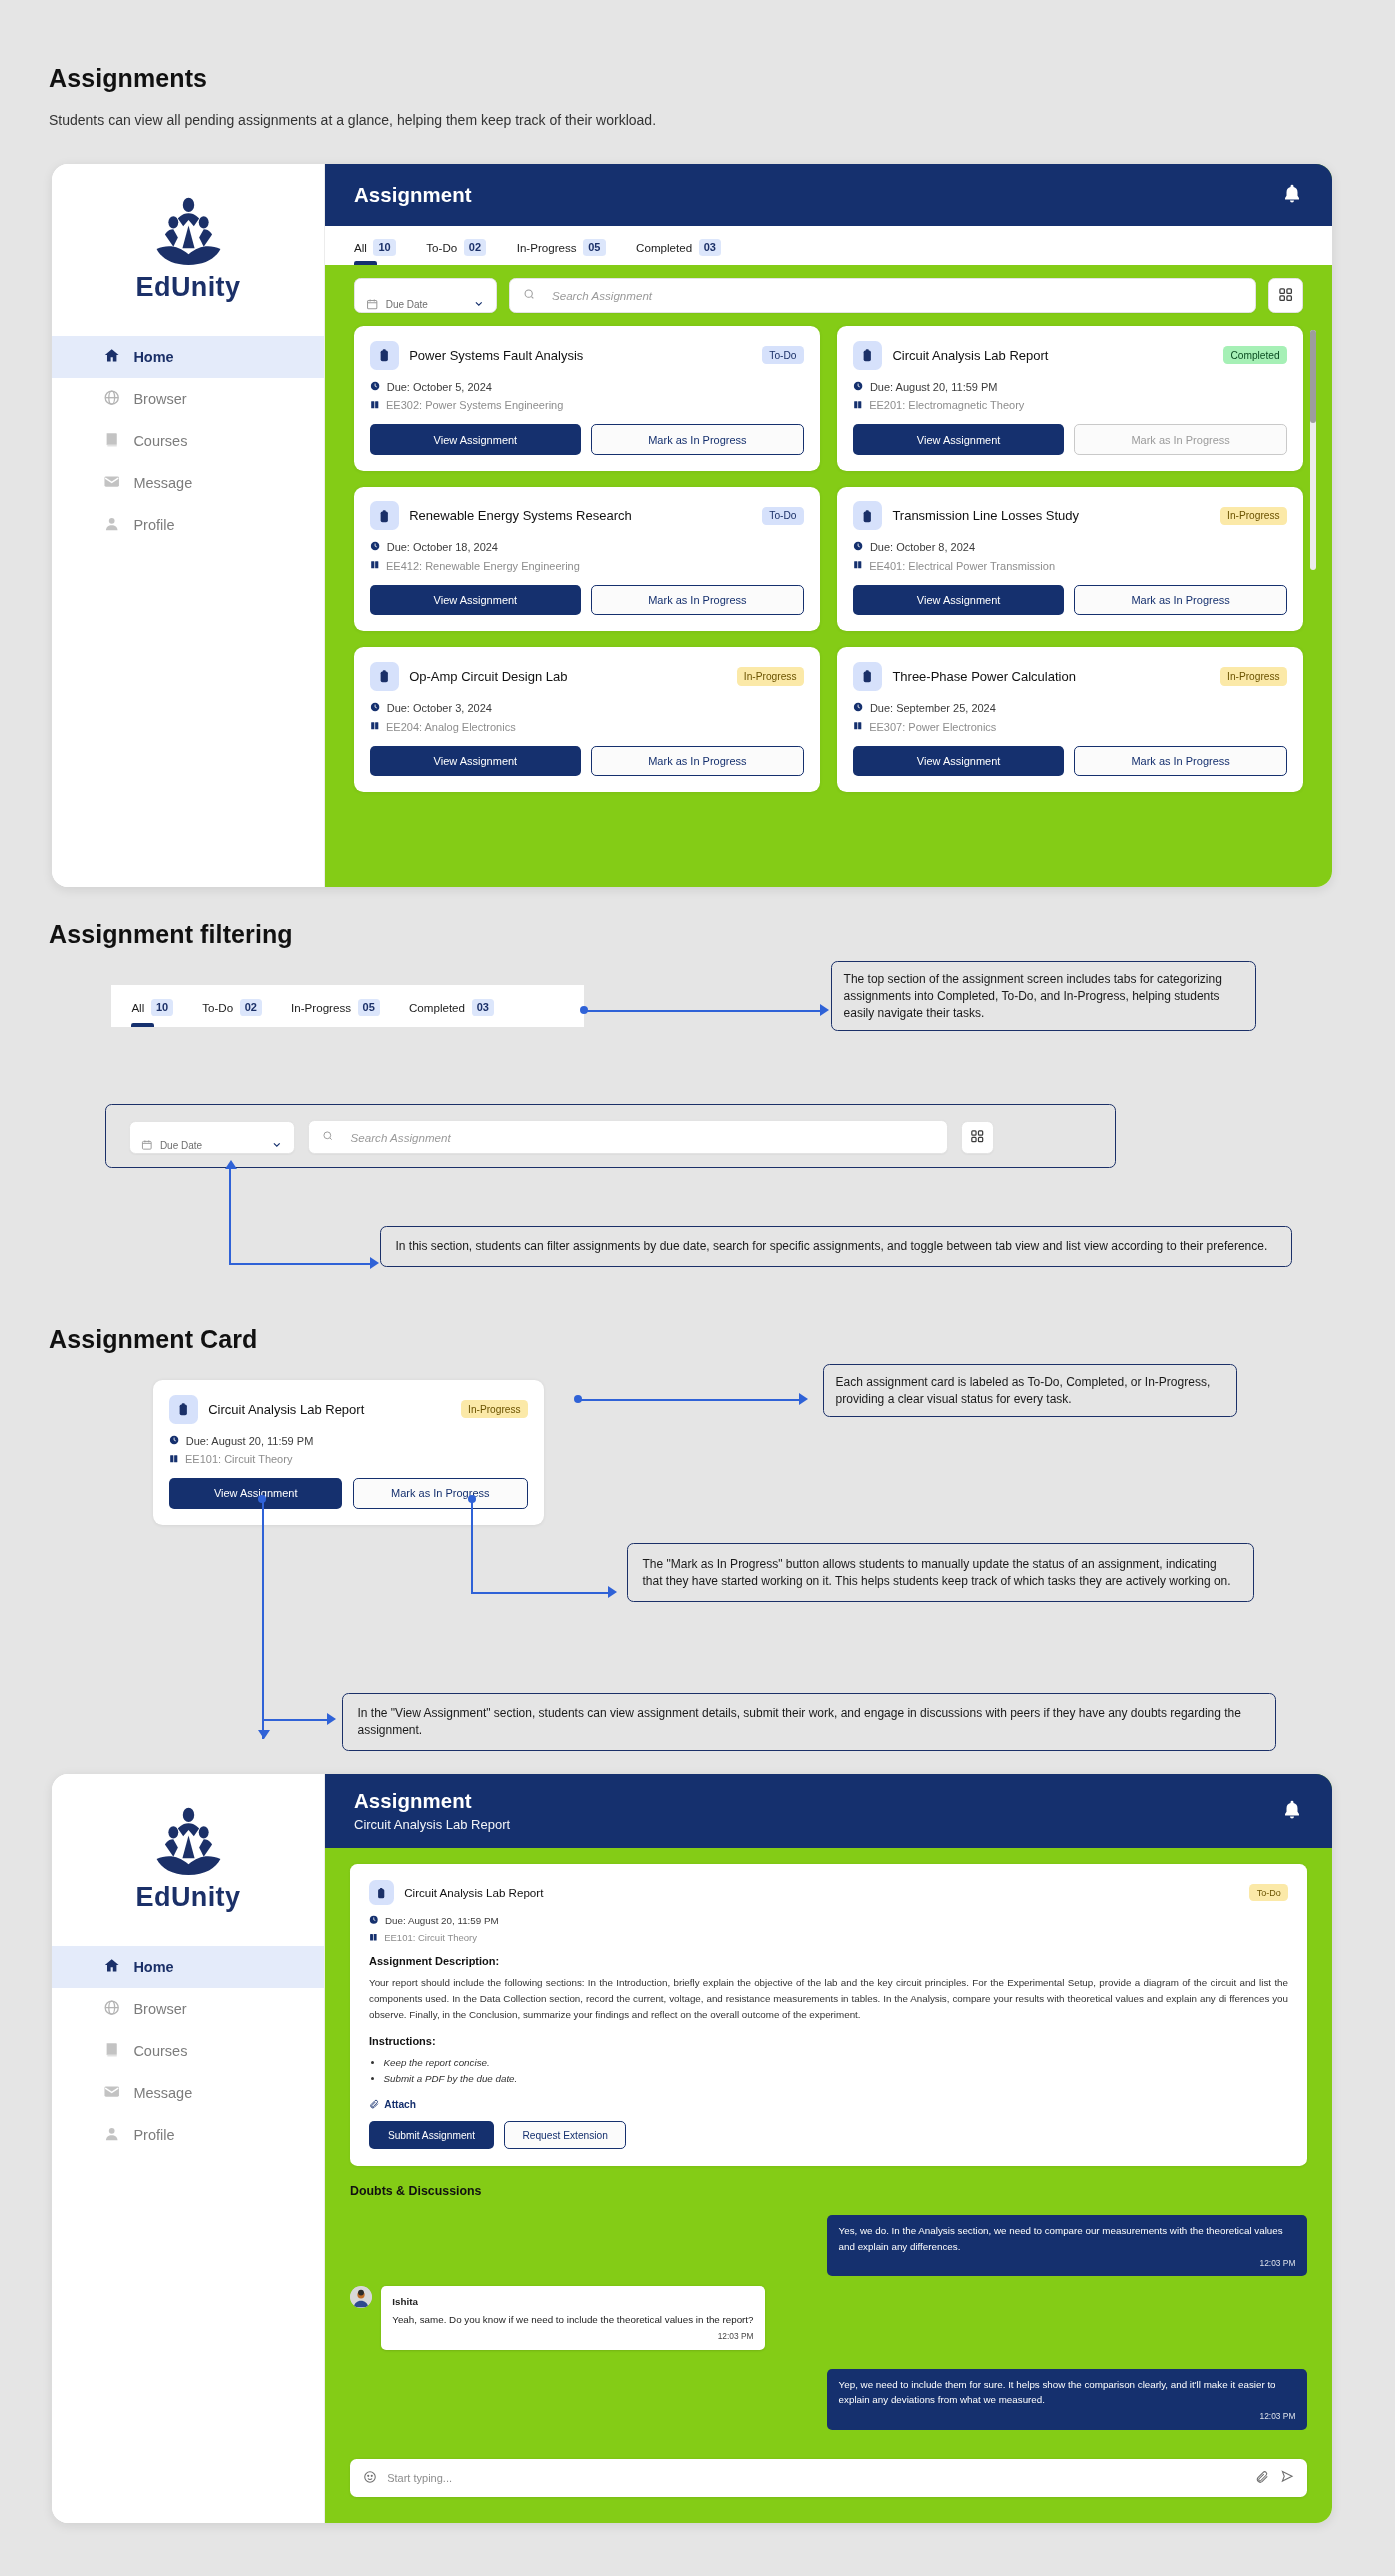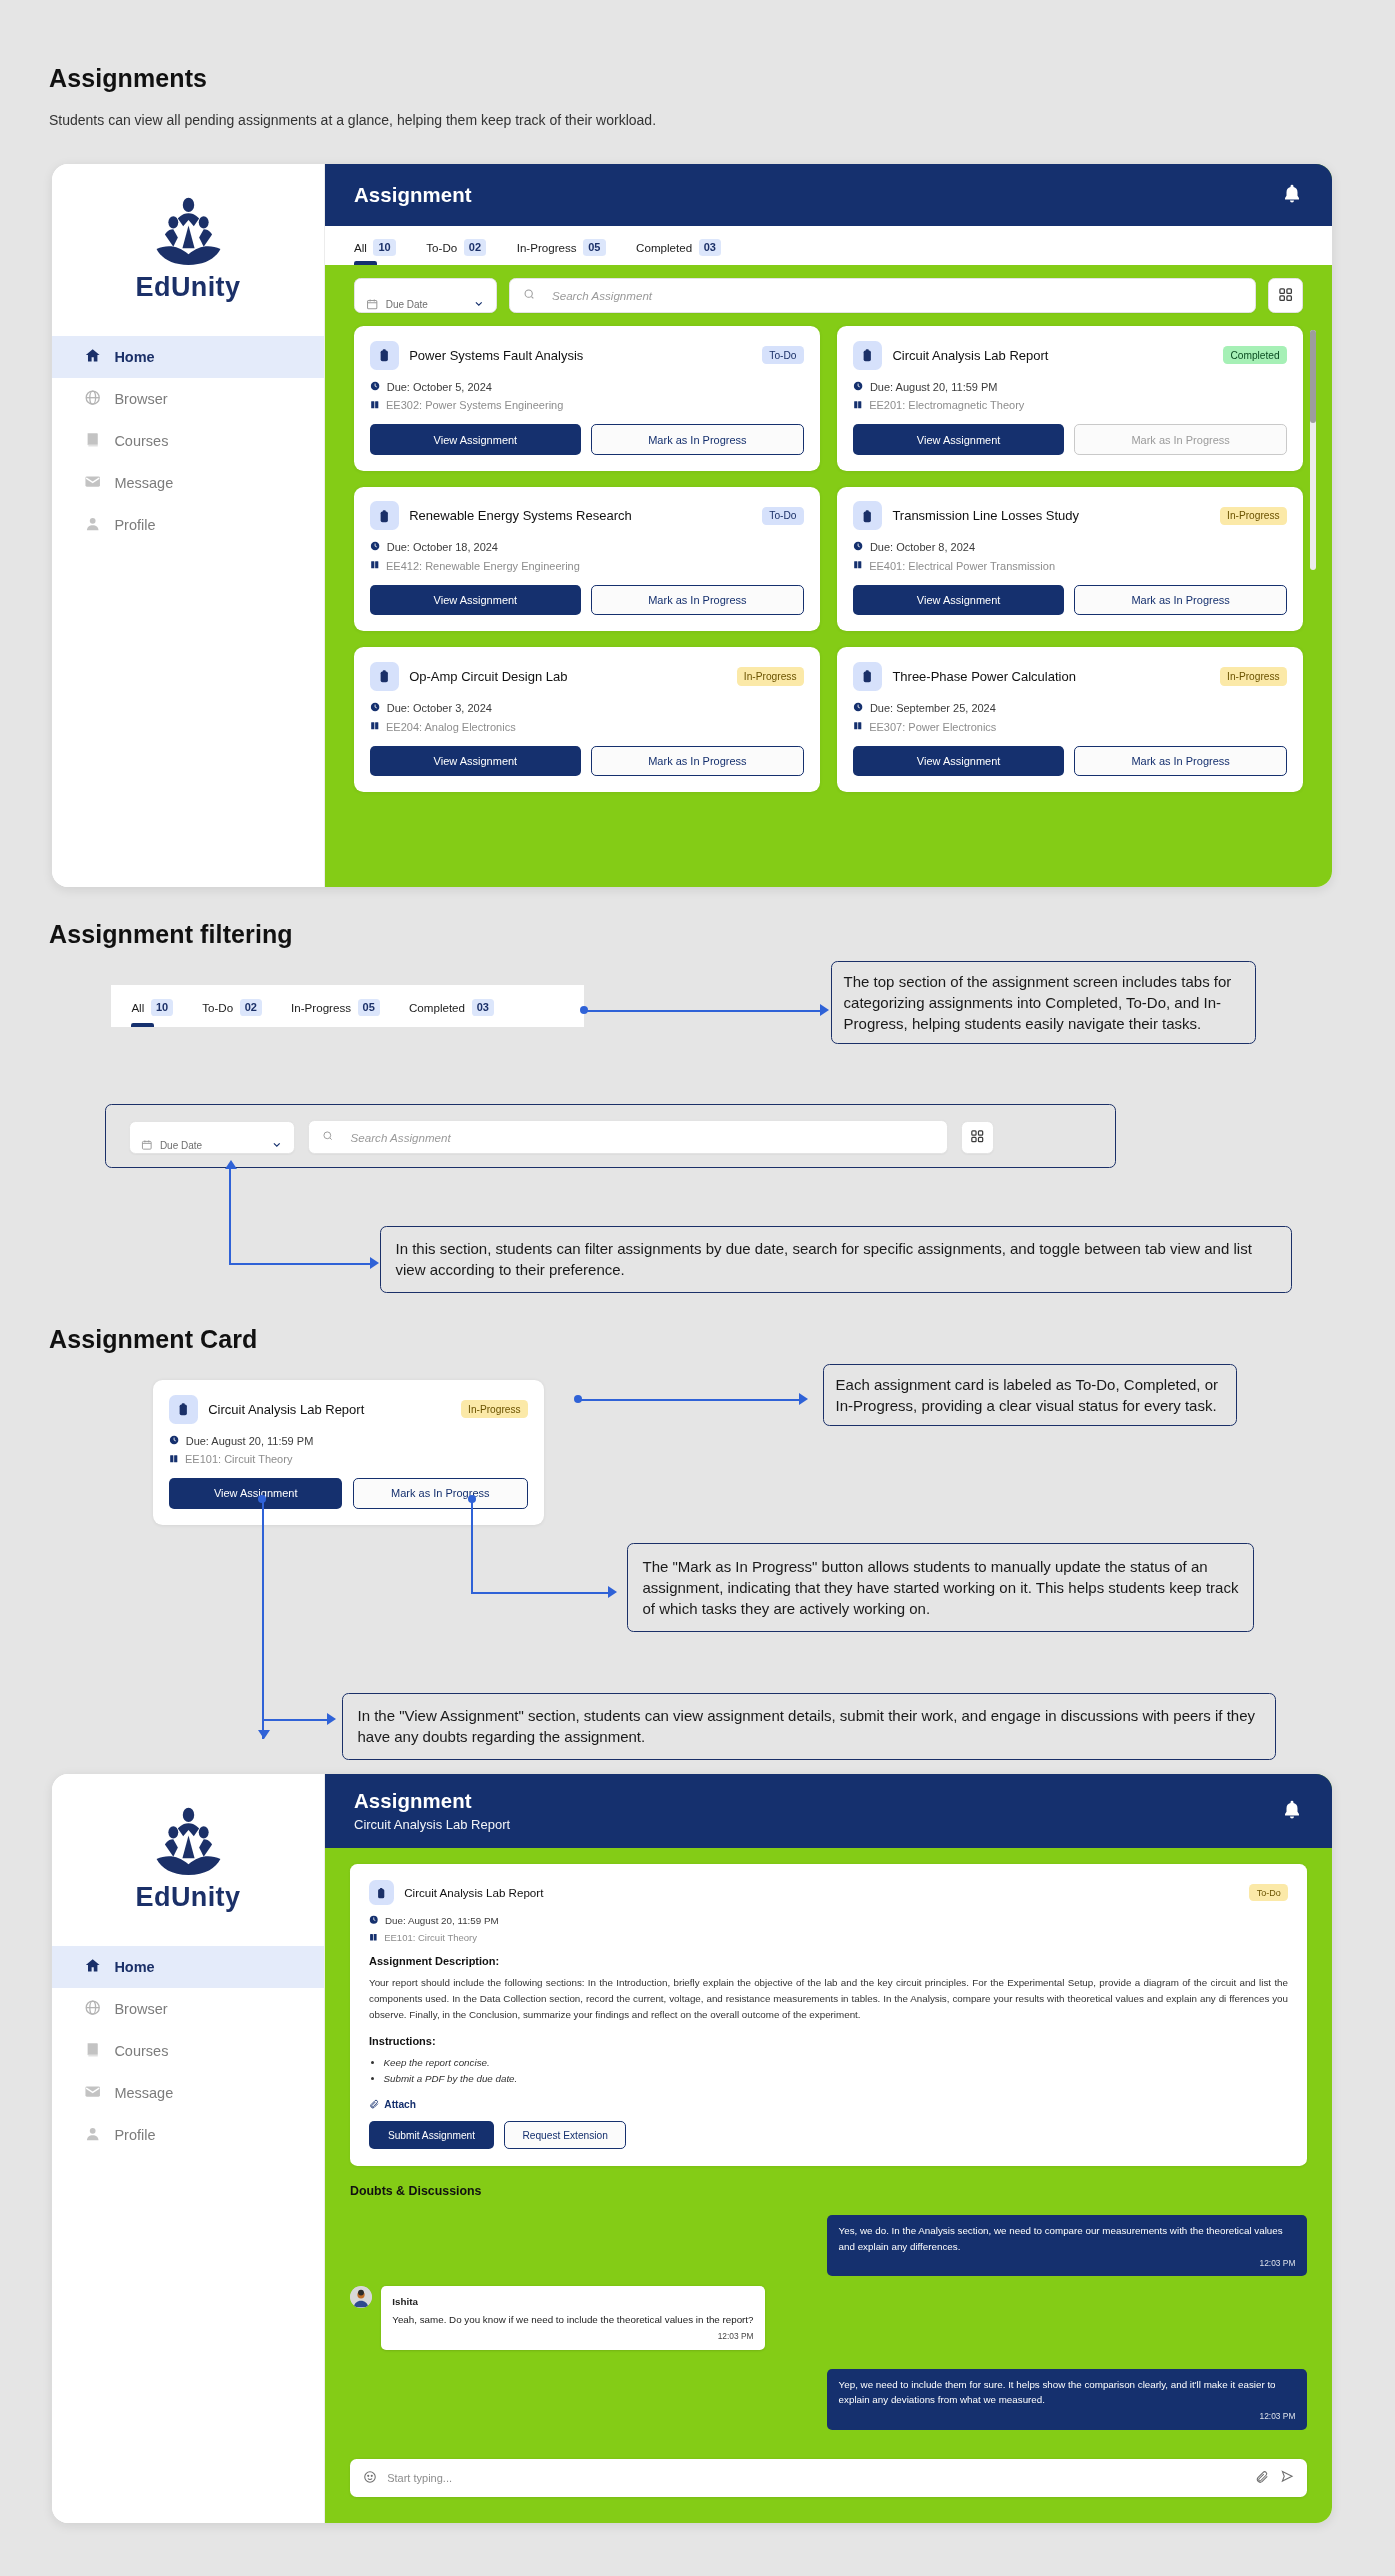--- a/index.html
+++ b/index.html
@@ -30,21 +30,21 @@
     flex: 0 0 273px;
     position: relative;
   }
   .logo-wrap { padding-top: 30.5px; display: flex; flex-direction: column; align-items: center; }
   .logo-mark { width: 79px; height: 76px; }
   .logo-text { font-size: 27px; font-weight: bold; color: #1b3068; letter-spacing: 0.4px; margin-top: 1.5px; }
 
   .nav { margin-top: 33px; }
   .nav-item {
     display: flex; align-items: center; gap: 13px;
-    height: 42px; padding-left: 32px;
+    height: 42px; padding-left: 51px;
     font-size: 14.5px; color: #7c7c7c;
   }
   .nav-item.active { background: #e4ebfa; color: #1b3068; font-weight: bold; }
   .nav-item svg { flex: 0 0 17.4px; }
 
   .main { flex: 1; display: flex; flex-direction: column; background: #84cc16; min-width: 0; }
   .topbar {
     background: #15306e; color: #fff;
     padding: 19px 29px;
     display: flex; align-items: center; justify-content: space-between;
@@ -100,21 +100,21 @@
   .btn.primary { background: #15306e; color: #fff; }
   .btn.outline { background: #fbfbfb; color: #15306e; border: 1.1px solid #15306e; }
   .btn.outline.disabled { color: #9b9b9b; border: 0.7px solid #c9c9c9; }
 
   .vscroll { position: absolute; right: 16px; top: 10.2px; width: 6.5px; height: 240px; background: #ececec; border-radius: 3.6px; }
   .vscroll i { display: block; width: 6.5px; height: 93px; background: #9d9d9d; border-radius: 3.6px; }
 
   
   .note {
     position: absolute; background: #e5e5e5; border: 1.2px solid #1b3068;
-    border-radius: 6.5px; padding: 8.7px 11.6px; font-size: 15px; line-height: 1.42; color: #1a1a1a;
+    border-radius: 6.5px; padding: 8.7px 11.6px; font-size: 12px; line-height: 1.42; color: #1a1a1a;
   }
   .hline { position: absolute; background: #2f62d7; height: 1.5px; }
   .vline { position: absolute; background: #2f62d7; width: 1.5px; }
   .dot { position: absolute; width: 8px; height: 8px; border-radius: 50%; background: #2f62d7; }
   .arrow-r {
     position: absolute; width: 0; height: 0;
     border-top: 6.5px solid transparent; border-bottom: 6.5px solid transparent; border-left: 9.5px solid #2f62d7;
   }
   .arrow-d {
     position: absolute; width: 0; height: 0;

